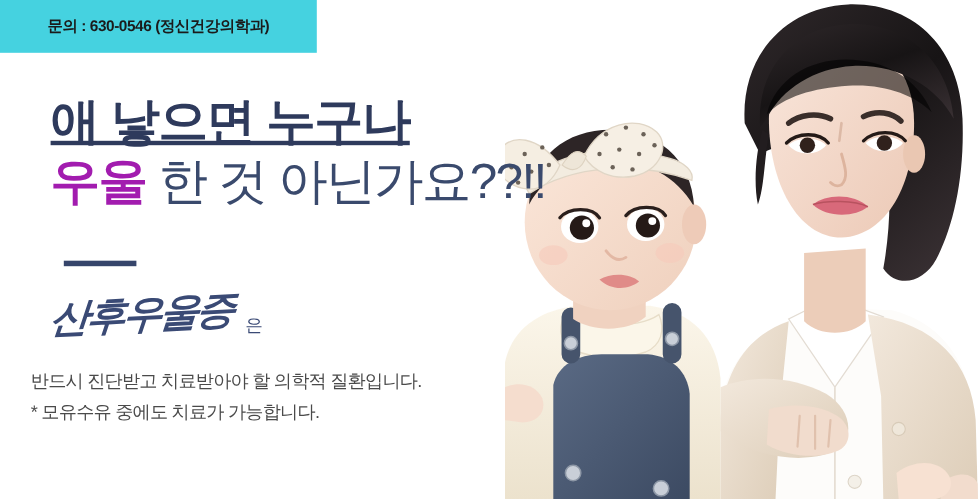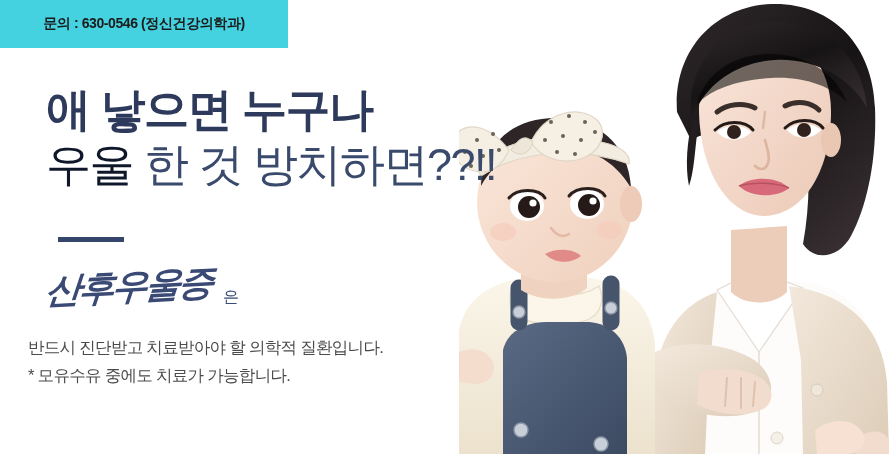--- a/index.html
+++ b/index.html
@@ -44,33 +44,34 @@
     top: 86px;
     z-index: 35;
   }
   .headline-line1 {
     font-size: 45px;
     font-weight: 700;
     color: #2e3a5c;
     letter-spacing: -1.5px;
     line-height: 1.08;
     white-space: nowrap;
+    text-decoration: underline;
   }
   .headline-line2 {
     margin-top: 6px;
     font-size: 45px;
     font-weight: 400;
     color: #3a4a6d;
     letter-spacing: -1.5px;
     line-height: 1.08;
     white-space: nowrap;
   }
   .headline-accent {
-    color: #0f172a;
-    font-weight: 400;
+    color: #a21caf;
+    font-weight: 700;
   }
 
   
   .divider {
     position: absolute;
     left: 58px;
     top: 237px;
     width: 66px;
     height: 5px;
     background: #36456b;
@@ -293,21 +294,21 @@
       <path d="M356 430 C372 418 392 418 402 430 C410 440 404 452 390 454 L358 454 Z" fill="#f7e1d2"></path>
     </svg>
   </div>
 
   <div class="contact-badge">
     <span class="contact-badge-text">문의 : 630-0546 (정신건강의학과)</span>
   </div>
 
   <div class="headline">
     <div class="headline-line1">애 낳으면 누구나</div>
-    <div class="headline-line2"><span class="headline-accent">우울</span><span> 한 것 방치하면??!!</span></div>
+    <div class="headline-line2"><span class="headline-accent">우울</span><span> 한 것 아닌가요??!!</span></div>
   </div>
 
   <div class="divider"></div>
 
   <div class="term-row">
     <span class="term-hand">산후우울증</span>
     <span class="term-suffix">은</span>
   </div>
 
   <div class="body-copy">

